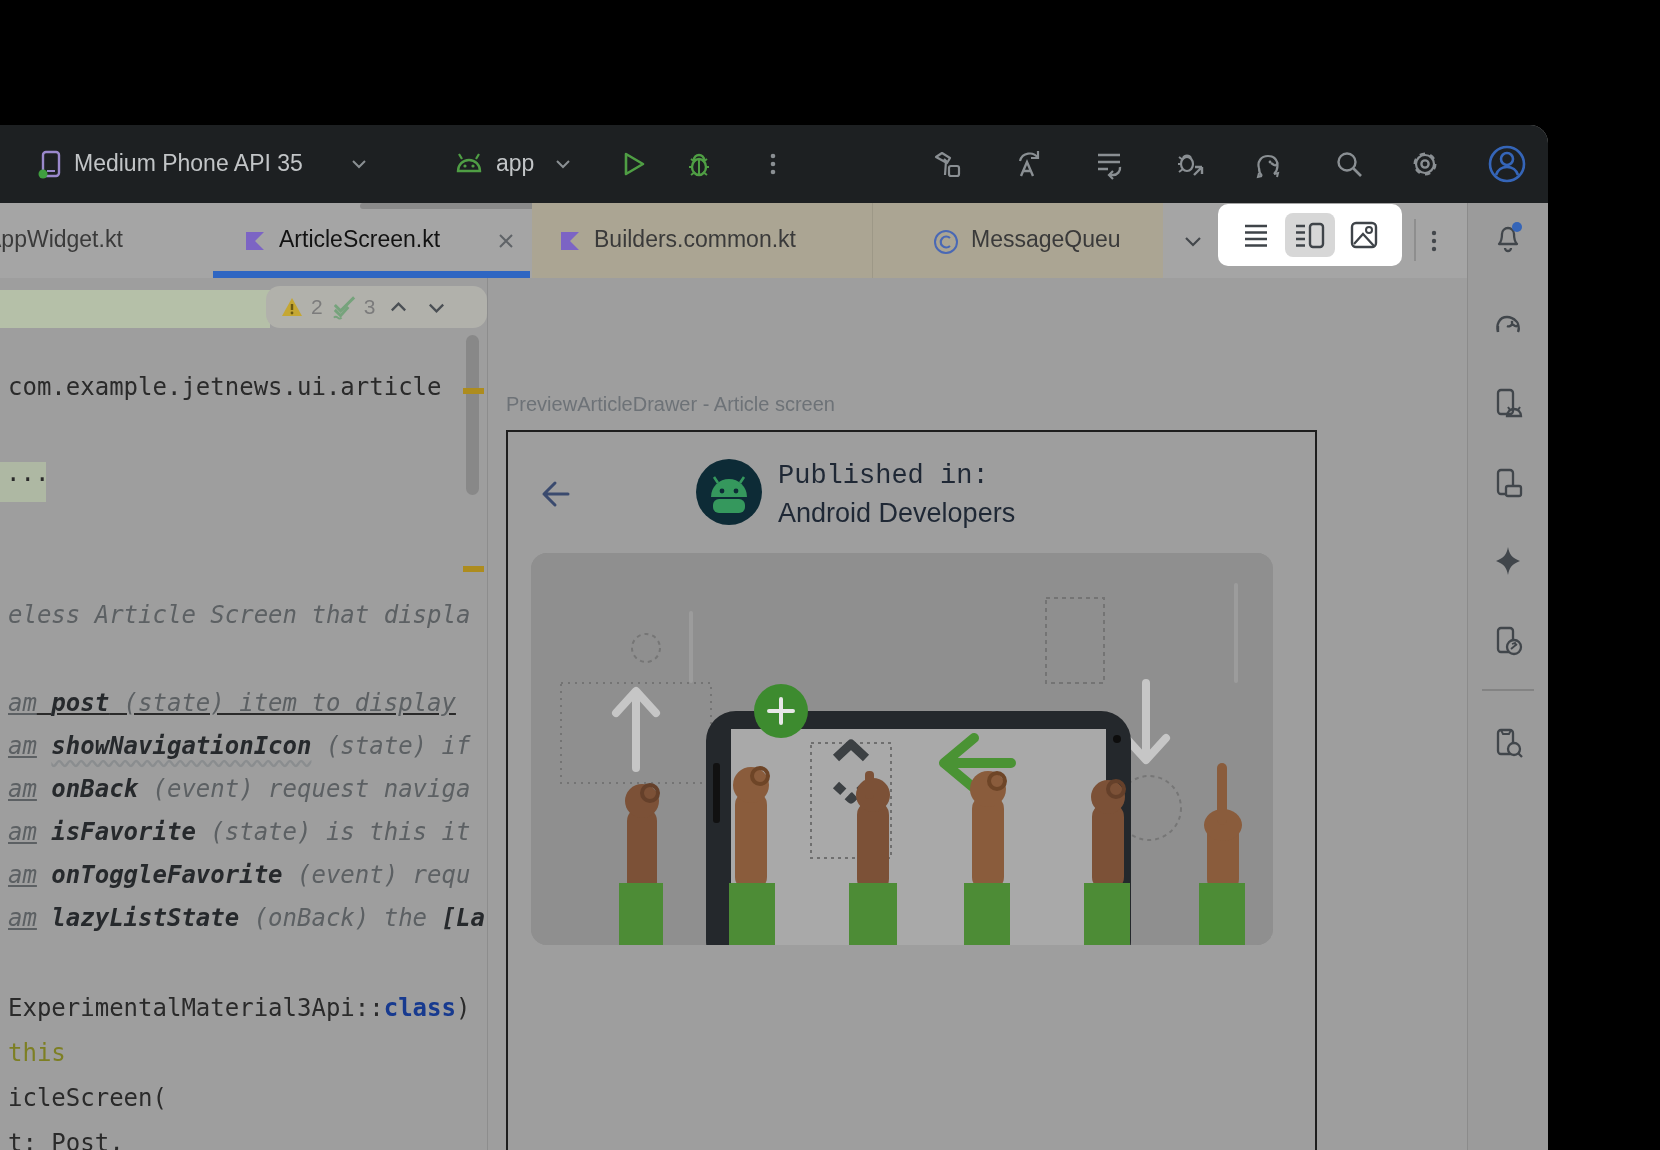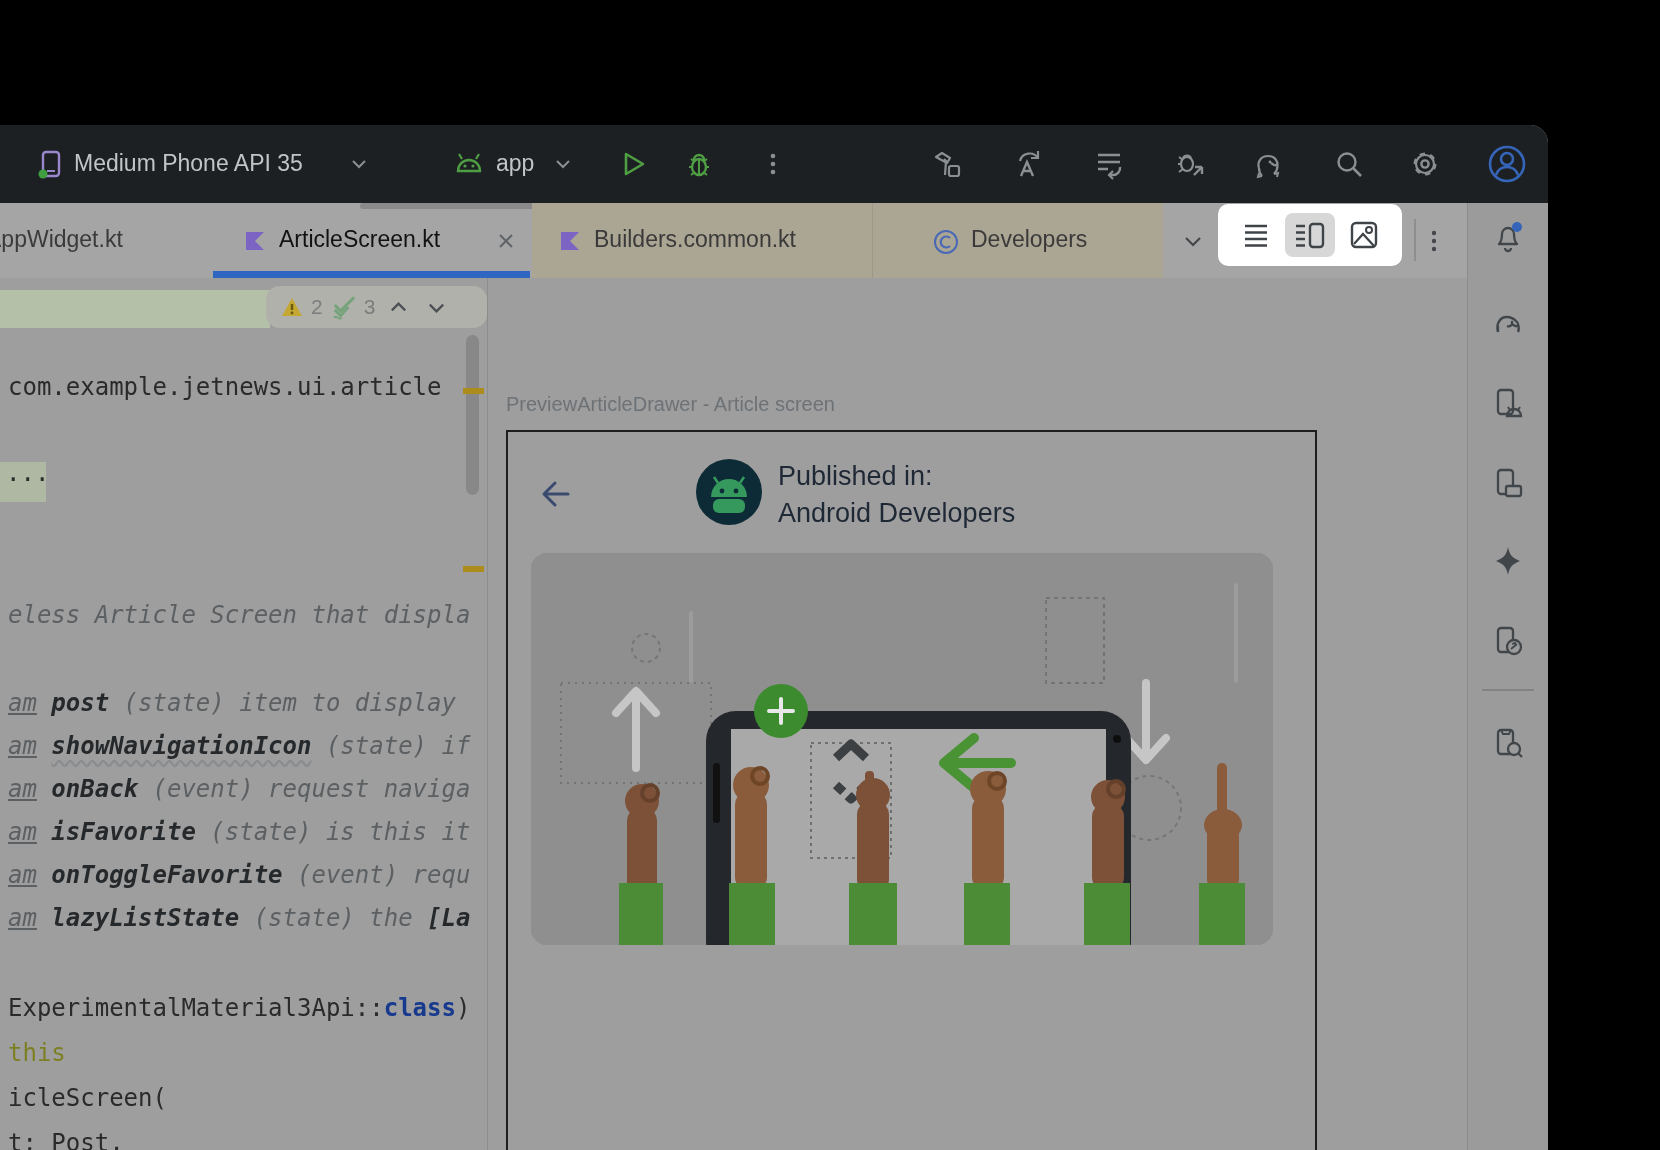--- a/index.html
+++ b/index.html
@@ -203,21 +203,21 @@
           </svg>
       </span>
       <span class="tab-text" style="left:594px;">Builders.common.kt</span>
 
       <span class="icon-box" style="left:933px;top:26px;width:26px;height:26px;">
         <svg viewBox="0 0 26 26">
             <circle cx="13" cy="13" r="11" fill="none" stroke="#4968b5" stroke-width="2"></circle>
             <path d="M17 9a5.5 5.5 0 1 0 0 8" fill="none" stroke="#4968b5" stroke-width="2.2"></path>
           </svg>
       </span>
-      <span class="tab-text" style="left:971px;max-width:190px;overflow:hidden;">Developers</span>
+      <span class="tab-text" style="left:971px;max-width:190px;overflow:hidden;">MessageQueu</span>
 
       <span class="icon-box" style="left:1180px;top:26px;width:26px;height:26px;">
         <svg viewBox="0 0 26 26">
             <path d="M6 9l7 7 7-7" fill="none" stroke="#43474b" stroke-width="2.2"></path>
           </svg>
       </span>
 
       <div class="viewbox">
         <span style="width:30px;height:30px;">
           <svg viewBox="0 0 30 30">
@@ -273,26 +273,26 @@
           </svg>
       </div>
 
       <div class="foldbox">
         <div class="cline" style="left:6px;top:-4px;">...</div>
       </div>
 
       <div id="code-lines">
           <div class="cline" style="top: 94px;"><span>com.example.jetnews.ui.article</span></div>
           <div class="cline" style="top: 322px;"><span class="cmt">eless Article Screen that displa</span></div>
-          <div class="cline" style="top: 410px;"><span class="tag">am</span><span class="cmt"> </span><span class="name">post</span><span class="cmt"> (state) item to display</span></div>
+          <div class="cline" style="top: 410px; text-decoration: underline;"><span class="tag">am</span><span class="cmt"> </span><span class="name">post</span><span class="cmt"> (state) item to display</span></div>
           <div class="cline" style="top: 453px;"><span class="tag">am</span><span class="cmt"> </span><span class="name err">showNavigationIcon</span><span class="cmt"> (state) if</span></div>
           <div class="cline" style="top: 496px;"><span class="tag">am</span><span class="cmt"> </span><span class="name">onBack</span><span class="cmt"> (event) request naviga</span></div>
           <div class="cline" style="top: 539px;"><span class="tag">am</span><span class="cmt"> </span><span class="name">isFavorite</span><span class="cmt"> (state) is this it</span></div>
           <div class="cline" style="top: 582px;"><span class="tag">am</span><span class="cmt"> </span><span class="name">onToggleFavorite</span><span class="cmt"> (event) requ</span></div>
-          <div class="cline" style="top: 625px;"><span class="tag">am</span><span class="cmt"> </span><span class="name">lazyListState</span><span class="cmt"> (state) the </span><span class="name">[La</span></div>
+          <div class="cline" style="top: 625px;"><span class="tag">am</span><span class="cmt"> </span><span class="name">lazyListState</span><span class="cmt"> (onBack) the </span><span class="name">[La</span></div>
           <div class="cline" style="top: 715px;"><span>ExperimentalMaterial3Api::</span><span class="kw">class</span><span>)</span></div>
           <div class="cline" style="top: 760px;"><span class="ann">this</span></div>
           <div class="cline" style="top: 805px;"><span>icleScreen(</span></div>
           <div class="cline" style="top: 850px;"><span>t: Post,</span></div>
         </div>
 
       <div class="vscroll"></div>
       <div class="ymark" style="top:110px;"></div>
       <div class="ymark" style="top:288px;"></div>
     </div>
@@ -311,21 +311,21 @@
       <span class="icon-box" style="left:208px;top:181px;width:66px;height:66px;">
         <svg viewBox="0 0 66 66">
             <circle cx="33" cy="33" r="33" fill="#0d2b36"></circle>
             <path d="M15 38a18 18 0 0 1 36 0z" fill="#35985d"></path>
             <path d="M22 24l-4-6M44 24l4-6" stroke="#35985d" stroke-width="2.6"></path>
             <circle cx="26" cy="32" r="2.4" fill="#0d2b36"></circle>
             <circle cx="40" cy="32" r="2.4" fill="#0d2b36"></circle>
             <rect x="17" y="40" width="32" height="14" rx="6" fill="#35985d"></rect>
           </svg>
       </span>
-      <span class="pubtxt" style="top:183px;">Published in:</span>
+      <span class="pubtxt" style="top:183px;font-family:Liberation Mono, monospace;">Published in:</span>
       <span class="pubtxt" style="top:220px;">Android Developers</span>
 
       <div class="card">
         <svg viewBox="0 0 742 392" style="width:742px;height:392px;">
           <rect width="742" height="392" fill="#8f8f8f"></rect>
           <circle cx="115" cy="95" r="14" fill="none" stroke="#767676" stroke-width="2" stroke-dasharray="4 4"></circle>
           <rect x="30" y="130" width="150" height="100" fill="none" stroke="#747474" stroke-width="2" stroke-dasharray="2 5"></rect>
           <rect x="515" y="45" width="58" height="85" fill="none" stroke="#747474" stroke-width="2" stroke-dasharray="4 4"></rect>
           <circle cx="618" cy="255" r="32" fill="none" stroke="#767676" stroke-width="2" stroke-dasharray="4 4"></circle>
           <rect x="158" y="58" width="4" height="72" rx="2" fill="#9c9c9c"></rect>

